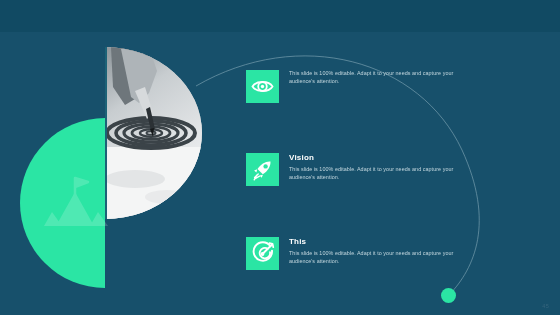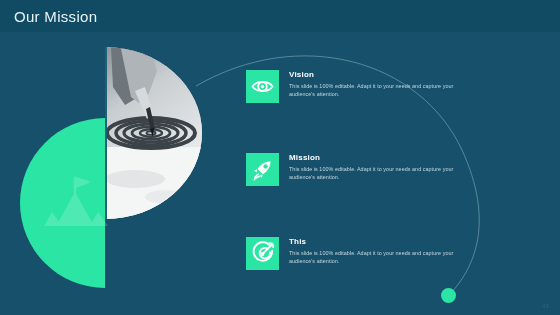--- a/index.html
+++ b/index.html
@@ -87,21 +87,20 @@
     position:absolute;right:11px;bottom:6px;
     font-size:5.5px;color:#35647c;letter-spacing:.3px;
   }
 </style>
 </head>
 <body>
 
 <div id="slide">
 
   <div id="header-band"></div>
-  <div id="page-title">Our Mission</div>
 
   <svg id="arc-svg" viewBox="0 0 560 315">
     <path d="M 196 86 C 300 26 420 60 462 150 C 495 222 475 268 449 295" fill="none" stroke="#6f97a8" stroke-width="0.9" opacity="0.85"></path>
   </svg>
 
   <div id="green-half-inner"></div>
   <svg id="mountain-watermark" viewBox="0 0 66 62">
     <path d="M33 10 L33 30 M33 10 L46 14 L33 19 Z" fill="#ffffff" stroke="#ffffff" stroke-width="2.5" stroke-linejoin="round"></path>
     <path d="M33 24 L52 58 L14 58 Z" fill="#ffffff"></path>
     <path d="M10 44 L20 58 L2 58 Z" fill="#ffffff"></path>
@@ -149,37 +148,36 @@
 
   <div class="row" id="row-vision">
     <div class="icon-box">
       <svg viewBox="0 0 33 33">
         <path d="M6.5 16.5 C10 10.5 23 10.5 26.5 16.5 C23 22.5 10 22.5 6.5 16.5 Z" fill="none" stroke="#ffffff" stroke-width="1.8"></path>
         <circle cx="16.5" cy="16.5" r="4.3" fill="none" stroke="#ffffff" stroke-width="1.8"></circle>
         <circle cx="16.5" cy="16.5" r="1.7" fill="#ffffff"></circle>
       </svg>
     </div>
     <div class="row-text">
-      <div class="row-title">Vision</div>
       <div class="row-body">This slide is 100% editable. Adapt it to your needs and capture your audience's attention.</div>
     </div>
   </div>
 
   <div class="row" id="row-mission">
     <div class="icon-box">
       <svg viewBox="0 0 33 33">
         <path d="M24.5 8.5 C20 8 14.5 11 11.5 16 L16.8 21.3 C21.8 18.3 24.8 12.9 24.5 8.5 Z" fill="#ffffff"></path>
         <circle cx="19.6" cy="13.4" r="2.2" fill="#2BE5A4"></circle>
         <path d="M11.2 16.2 L8.2 17.4 L10.4 19.6 Z" fill="#ffffff"></path>
         <path d="M16.9 21.7 L15.7 24.8 L13.5 22.5 Z" fill="#ffffff"></path>
         <path d="M12.2 21 L8.6 24.6 M10.6 22.3 L8.2 26.8 M13.5 23.2 L9.2 25.6" stroke="#ffffff" stroke-width="1.4" stroke-linecap="round"></path>
       </svg>
     </div>
     <div class="row-text">
-      <div class="row-title">Mission</div>
+      <div class="row-title">Vision</div>
       <div class="row-body">This slide is 100% editable. Adapt it to your needs and capture your audience's attention.</div>
     </div>
   </div>
 
   <div class="row" id="row-goal">
     <div class="icon-box">
       <svg viewBox="0 0 33 33">
         <path d="M24.4 9.2 A9.2 9.2 0 1 0 26 13.6" fill="none" stroke="#ffffff" stroke-width="1.9" stroke-linecap="round"></path>
         <path d="M21.8 11.8 A5.2 5.2 0 1 0 24 15.2" fill="none" stroke="#ffffff" stroke-width="1.8" stroke-linecap="round"></path>
         <circle cx="16.5" cy="17" r="1.9" fill="#ffffff"></circle>

